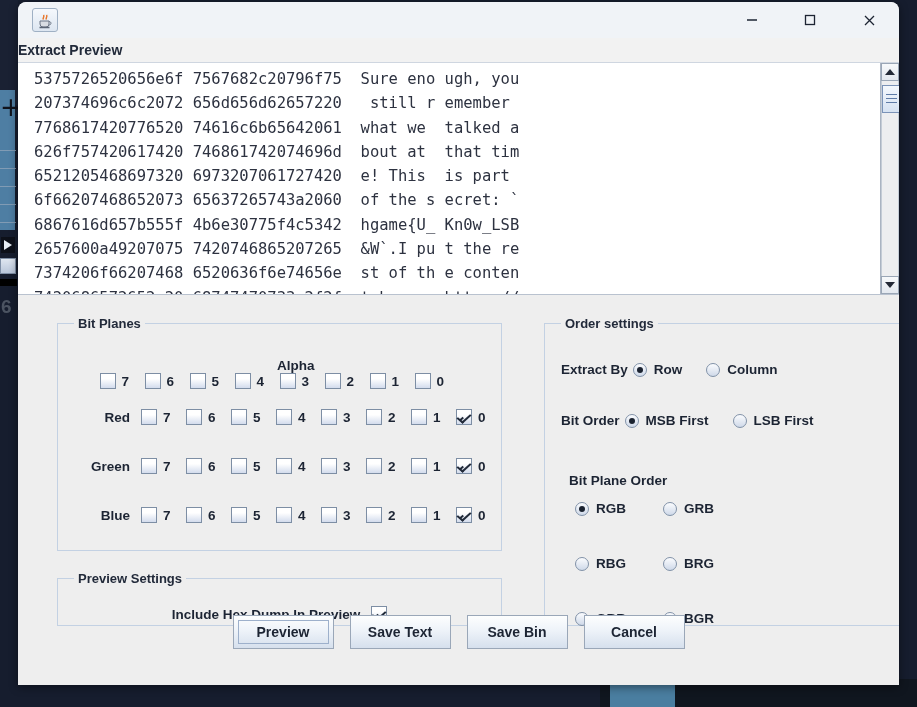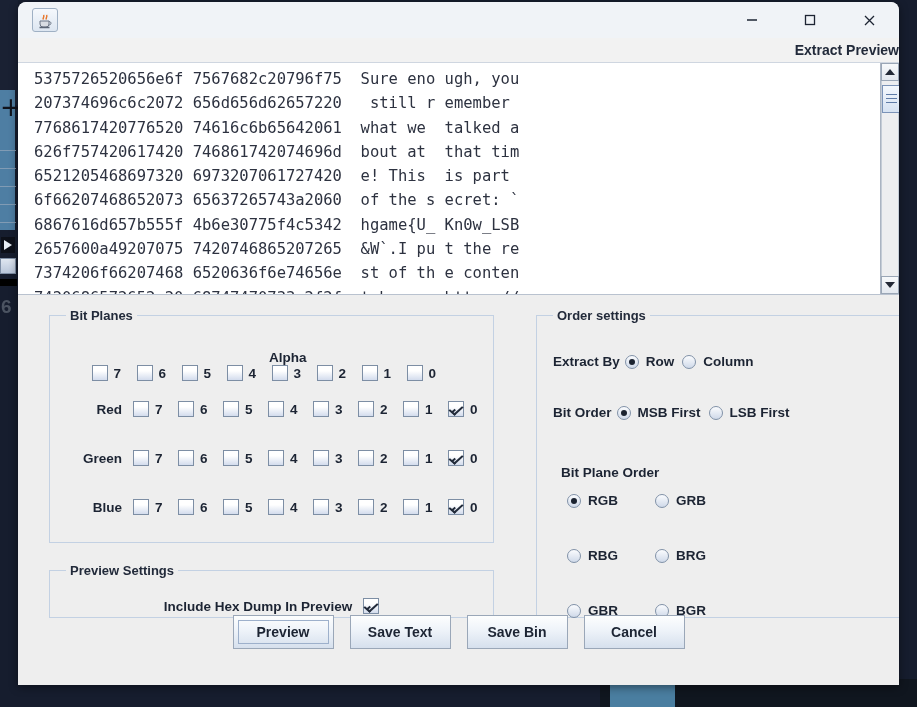--- a/index.html
+++ b/index.html
@@ -98,21 +98,21 @@
     color: #1d2433; font-family: "DejaVu Sans", sans-serif; font-size: 15px;
   }
   .win-btn.close { width: 60px; }
   .win-btn svg { display: block; }
 
   
   #header {
     height: 25px;
     background: #f2f2f2;
     border-bottom: 1px solid #cfd6e0;
-    display: flex; align-items: center; justify-content: flex-end;
+    display: flex; align-items: center; justify-content: flex-start;
   }
   #header span {
     font-size: 14px; font-weight: bold; color: #222a3a;
   }
 
   
   #preview-wrap {
     position: relative;
     height: 232px;
     background: #ffffff;
@@ -157,21 +157,21 @@
     background: linear-gradient(#f4f8fd, #d6e2f2);
     border: 1px solid #7b93b8;
   }
   #sb-thumb .grip { position: absolute; left: 3px; top: 8px; width: 11px; }
   #sb-thumb .grip i { display: block; height: 1px; background: #5f7ca8; margin-bottom: 3px; }
 
   
   #panels { position: relative; height: 340px; }
 
   fieldset.panel {
-    position: absolute; margin: 0;
+    position: absolute; margin: 8px;
     border: 1px solid #c3d1e3;
     background: #eeeeee;
   }
   fieldset.panel > legend {
     margin-left: 4px; padding: 0 4px;
     font-size: 13px; font-weight: bold; color: #222a3a;
   }
 
   #panel-bitplanes { left: 31px; top: 13px; width: 445px; height: 235px; }
   #panel-preview-settings { left: 31px; top: 268px; width: 445px; height: 55px; }
@@ -225,21 +225,21 @@
   }
   #pset-row .lbl { font-size: 13.5px; font-weight: bold; color: #1c2433; padding-right: 11px; }
 
   
   .ord-row {
     position: absolute; display: flex; align-items: center;
   }
   #ord-extract { left: 16px; top: 31px; }
   #ord-bitorder { left: 16px; top: 82px; }
   .ord-label { font-size: 13.5px; font-weight: bold; color: #1c2433; padding-right: 5px; }
-  .radio-opt { display: flex; align-items: center; padding-right: 8px; }
+  .radio-opt { display: flex; align-items: center; padding-right: 24px; }
   .rb {
     position: relative; width: 14px; height: 14px; border-radius: 50%;
     background: linear-gradient(#fbfcfe, #cfd9e9);
     border: 1px solid #8192a8; flex: 0 0 auto;
   }
   .rb.sel:after {
     content: ""; position: absolute; left: 3px; top: 3px;
     width: 6px; height: 6px; border-radius: 50%; background: #1b2330;
   }
   .rb-text { font-size: 13.5px; font-weight: bold; color: #1c2433; padding-left: 7px; }

